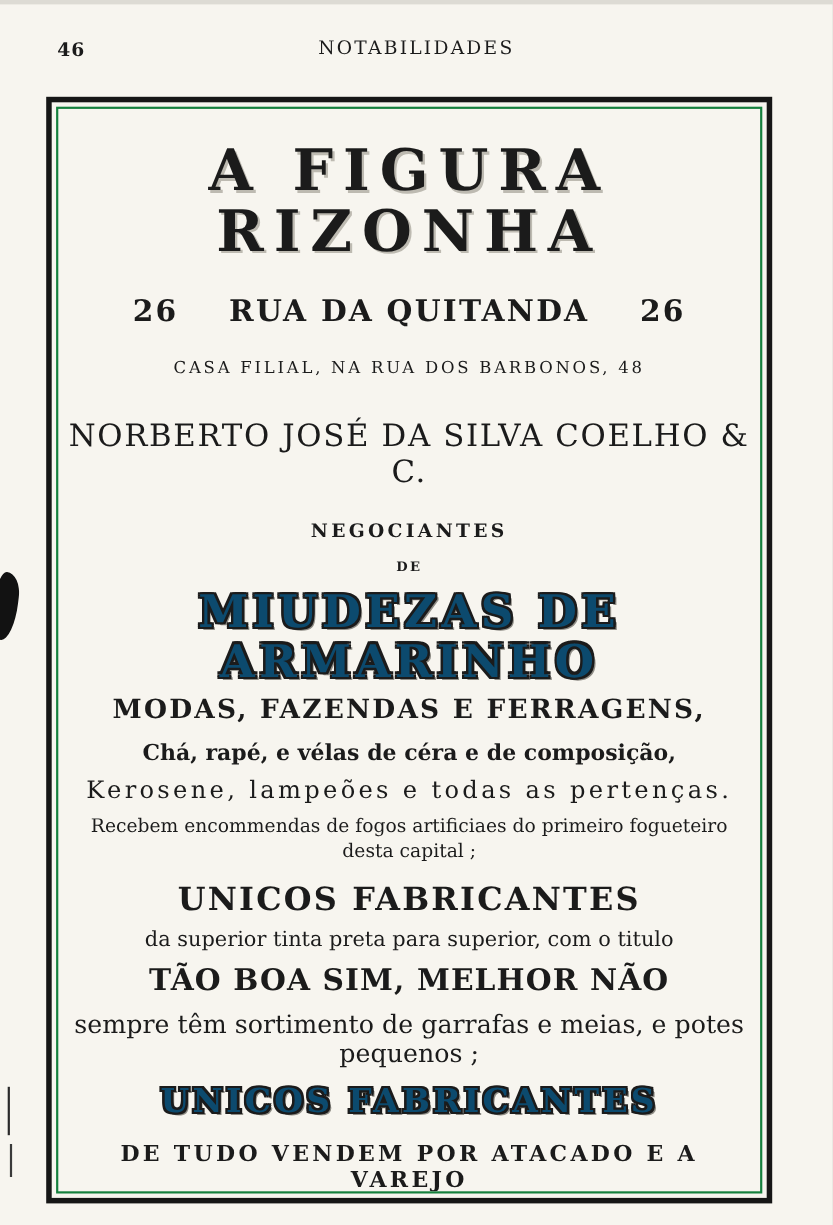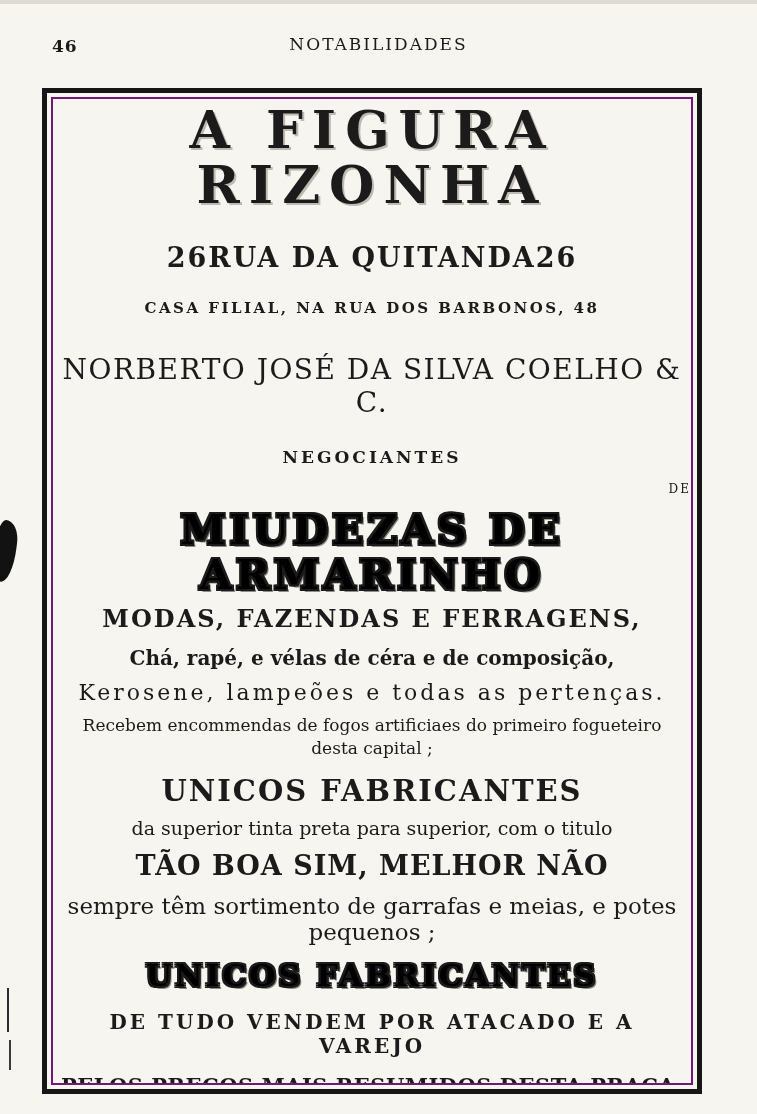--- a/index.html
+++ b/index.html
@@ -41,70 +41,70 @@
   .ad-frame {
     position: absolute;
     left: 42px; top: 84px;
     width: 660px; height: 1006px;
     border: 5px solid #161616;
     padding: 4px;
     background: #f7f5ef;
   }
   .ad-frame-inner {
     width: 100%; height: 100%;
-    border: 2px solid #701a75;
-    text-align: center;
-    padding-top: 4px;
+    border: 2px solid #15803d;
+    text-align: center;
+    padding-top: 30px;
     overflow: hidden;
   }
 
   
   .ad-title {
     font-size: 52px;
     font-weight: bold;
     letter-spacing: 9px;
     line-height: 1.05;
     text-shadow: 2px 2px 0 #bdbab1;
   }
   .addr-row {
     display: flex;
     justify-content: center;
     align-items: flex-start;
+    gap: 46px;
     margin-top: 30px;
     font-size: 27px;
     font-weight: bold;
     letter-spacing: 2px;
   }
   .branch-top {
     margin-top: 26px;
     font-size: 15px;
-    font-weight: bold;
+    font-weight: normal;
     letter-spacing: 2.5px;
     text-align: center;
   }
   .proprietor {
     margin-top: 36px;
     font-size: 28px;
     letter-spacing: 1.5px;
   }
   .negociantes {
     margin-top: 28px;
     font-size: 17px;
     font-weight: bold;
     letter-spacing: 3px;
   }
   .de-word {
     margin-top: 15px;
     font-size: 12px;
-    font-weight: normal;
-    letter-spacing: 2px;
-    text-align: right;
+    font-weight: bold;
+    letter-spacing: 2px;
   }
   .outlined {
-    color: #000000;
+    color: #0c4a6e;
     text-shadow:
       -2px -2px 0 #1b1b1b, 2px -2px 0 #1b1b1b,
       -2px  2px 0 #1b1b1b, 2px  2px 0 #1b1b1b,
       -2px  0   0 #1b1b1b, 2px  0   0 #1b1b1b,
        0   -2px 0 #1b1b1b, 0    2px 0 #1b1b1b,
        3px  3px 0 #8f8d86;
     text-align: center;
   }
   .business-line {
     margin-top: 12px;

